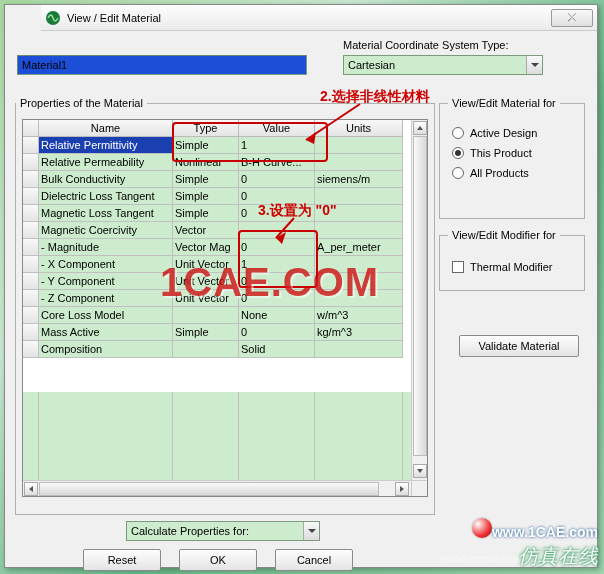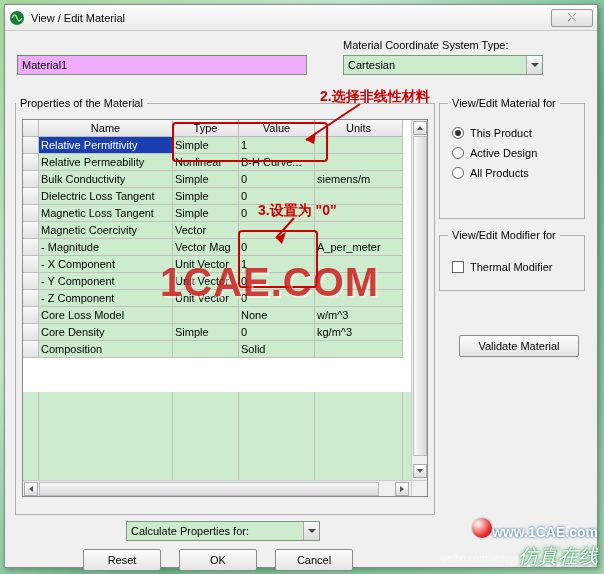--- a/index.html
+++ b/index.html
@@ -13,20 +13,21 @@
     position: relative;
     overflow: hidden;
   }
   .window {
     position: absolute;
     left: 4px; top: 4px;
     width: 594px; height: 564px;
     background: #f0f0f0;
     border: 1px solid #888;
     box-shadow: 2px 2px 6px rgba(0,0,0,0.3);
+    padding-left: 36px;
   }
   .titlebar {
     height: 26px;
     background: linear-gradient(#fdfdfd, #ebebeb);
     border-bottom: 1px solid #ccc;
     display: flex;
     align-items: center;
     padding: 0 4px;
   }
   .titlebar .appicon {
@@ -43,21 +44,21 @@
     line-height: 14px;
     font-size: 11px;
     color: #555;
   }
   .client {
     position: absolute;
     left: 8px; right: 8px; top: 34px; bottom: 8px;
   }
   .label { color: #000; }
   .sunken-field {
-    background: #f0abfc;
+    background: #1d4ed8;
     border: 1px solid #7a9a7a;
     border-top-color: #6a8a6a;
     border-left-color: #6a8a6a;
     height: 20px;
     padding: 2px 4px;
     line-height: 14px;
   }
   .dropdown {
     display: flex;
     background: #cdeccd;
@@ -350,21 +351,21 @@
         </div>
         <div class="grid-row">
           <div class="rowhdr"></div>
           <div>Core Loss Model</div>
           <div></div>
           <div>None</div>
           <div>w/m^3</div>
         </div>
         <div class="grid-row">
           <div class="rowhdr"></div>
-          <div>Core Density</div>
+          <div>Mass Active</div>
           <div>Simple</div>
           <div>0</div>
           <div>kg/m^3</div>
         </div>
         <div class="grid-row">
           <div class="rowhdr"></div>
           <div>Composition</div>
           <div></div>
           <div>Solid</div>
           <div></div>
@@ -404,28 +405,28 @@
               </svg>
             </div>
         </div>
         <div class="scroll-corner"></div>
       </div>
     </fieldset>
 
     <fieldset class="viewedit">
       <legend>View/Edit Material for</legend>
       <div class="radio-row">
+        <div class="radio"></div>
+        <span>Active Design</span>
+      </div>
+      <div class="radio-row">
         <div class="radio checked">
             <div class="dot"></div>
           </div>
         <span>This Product</span>
-      </div>
-      <div class="radio-row">
-        <div class="radio"></div>
-        <span>Active Design</span>
       </div>
       <div class="radio-row">
         <div class="radio"></div>
         <span>All Products</span>
       </div>
     </fieldset>
 
     <fieldset class="modifier">
       <legend>View/Edit Modifier for</legend>
       <div class="check-row">

